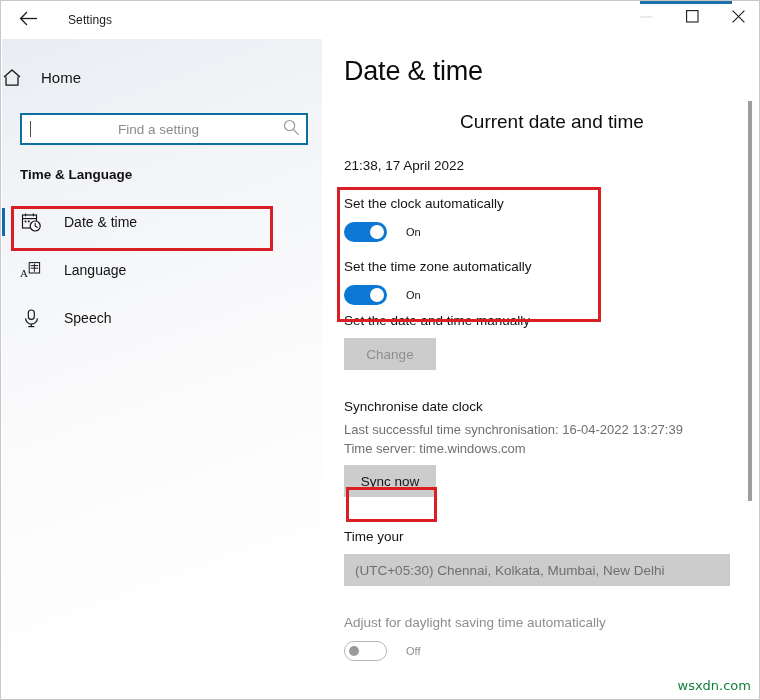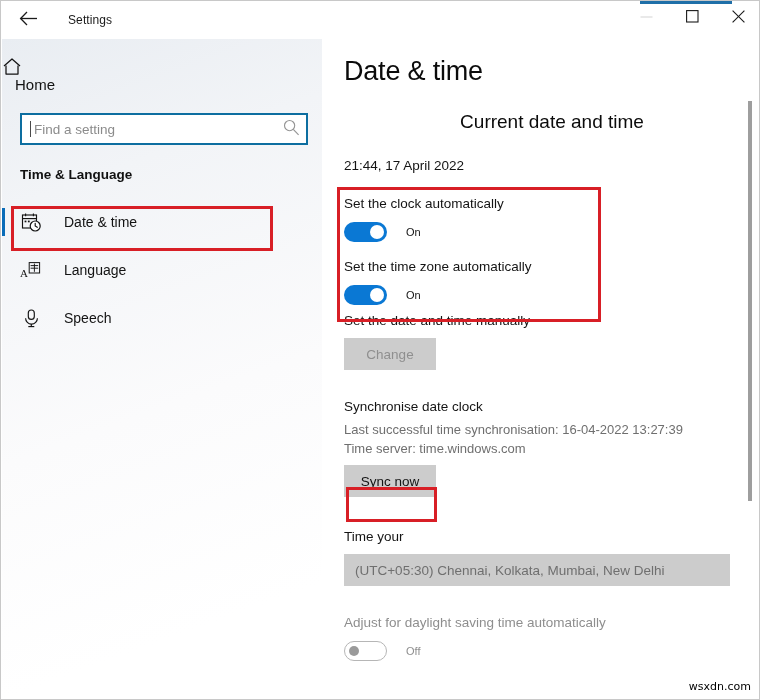--- a/index.html
+++ b/index.html
@@ -53,36 +53,36 @@
   }
 
   
   #sidebar {
     position: absolute; left: 1px; top: 38px;
     width: 320px; height: 661px;
     background: linear-gradient(160deg,#e9edf2 0%, #f2f4f7 22%, #fbfbfc 55%, #ffffff 85%);
     overflow: hidden;
   }
   .home-row {
-    display: flex; 
+    display: flex; align-items: center;
     height: 40px; margin-top: 18px; padding-left: 0;
     cursor: pointer;
-    flex-direction: column;
   }
   .home-ico { width: 26px; display: flex; justify-content: flex-start; }
   .home-lbl { font-size: 15px; color: #131313; margin-left: 13px; }
 
   .search-wrap {
     margin: 16px 0 0 18px;
     width: 288px; height: 32px;
     background: #ffffff;
     border: 2px solid #0d6ea0;
     display: flex; align-items: center;
     padding: 0 6px 0 8px;
     cursor: text;
+    text-align: center;
   }
   .caret {
     width: 1px; height: 16px; background: #4a4a4a;
     flex: 0 0 auto; margin-right: 3px;
   }
   .search-ph {
     flex: 1 1 auto; font-size: 13.5px; color: #8b8b8b;
     white-space: nowrap; overflow: hidden;
   }
   .search-ico { flex: 0 0 auto; opacity: .72; }
@@ -185,21 +185,21 @@
     width: 12px; height: 661px; z-index: 4;
   }
   #sthumb {
     position: absolute; left: 4px; top: 62px;
     width: 4px; height: 400px; background: #9e9e9e;
     cursor: pointer;
   }
 
   #watermark {
     position: absolute; right: 8px; bottom: 6px;
-    font-size: 11px; color: #000000; z-index: 8;
+    font-size: 13px; color: #15803d; z-index: 8;
     font-family: "DejaVu Sans", sans-serif;
   }
 </style>
 </head>
 <body>
 
 <div id="app">
 
   <div id="accent-bar"></div>
 
@@ -312,21 +312,21 @@
       </div>
 
     </div>
   </div>
 
   <div id="content">
     <div class="pad">
 
       <div class="h1">Date &amp; time</div>
       <div class="h2">Current date and time</div>
-      <div class="cur-dt">21:44, 17 April 2022</div>
+      <div class="cur-dt">21:38, 17 April 2022</div>
 
       <div style="margin-top:23px">
         <div class="lbl-txt">Set the clock automatically</div>
         <div class="toggle-row">
           <div class="tgl on">
               <span class="knob"></span>
             </div>
           <span class="tgl-lbl">On</span>
         </div>
       </div>

